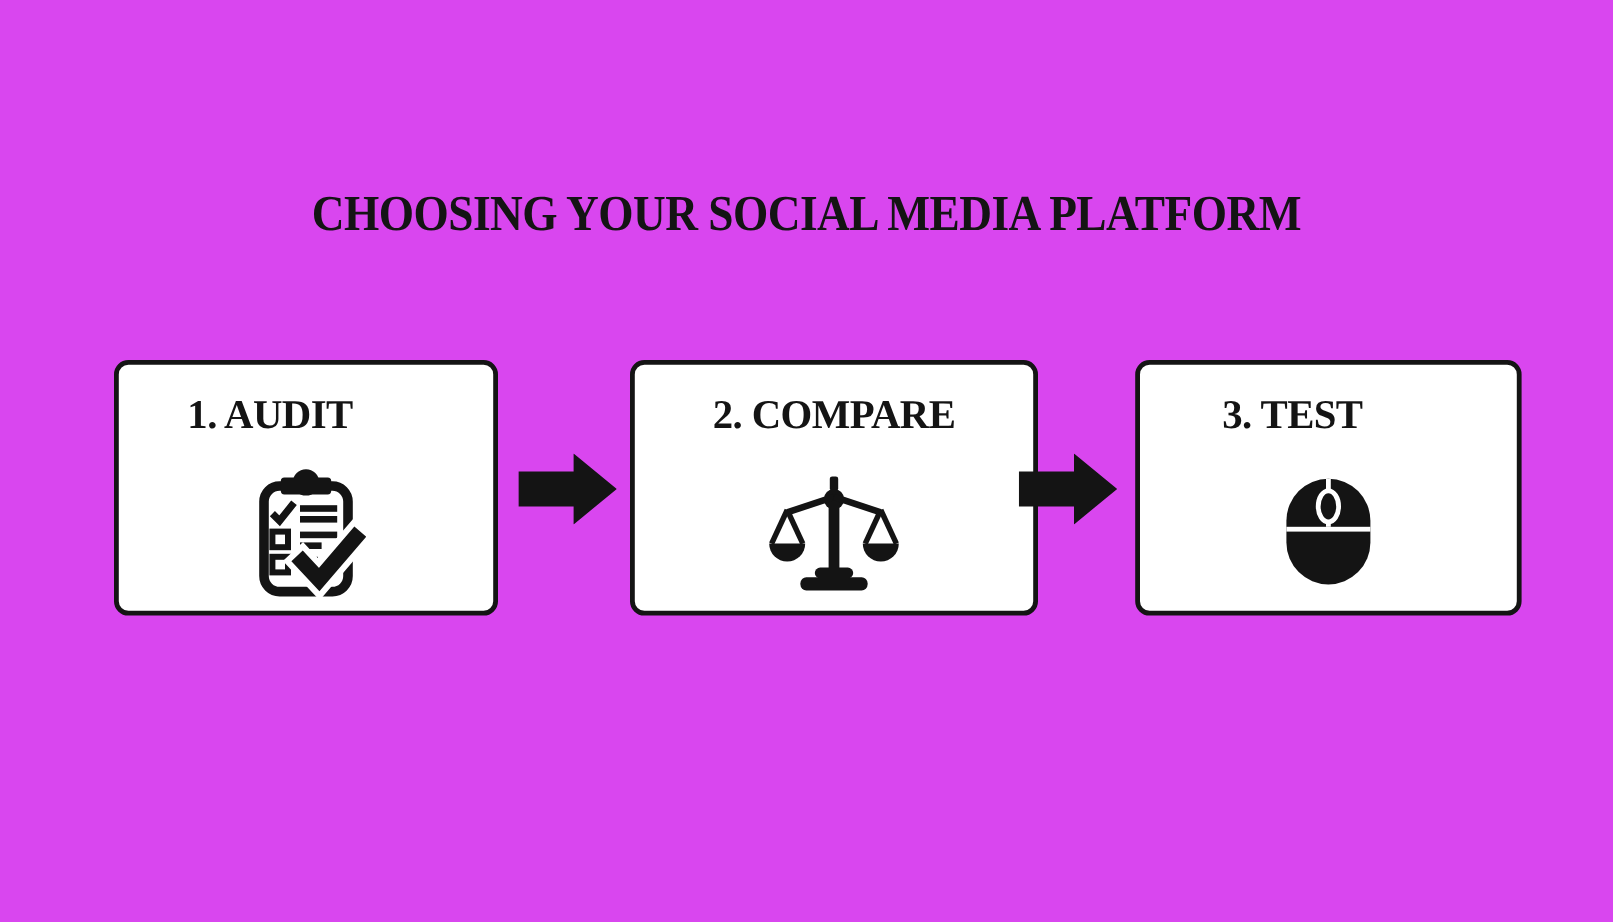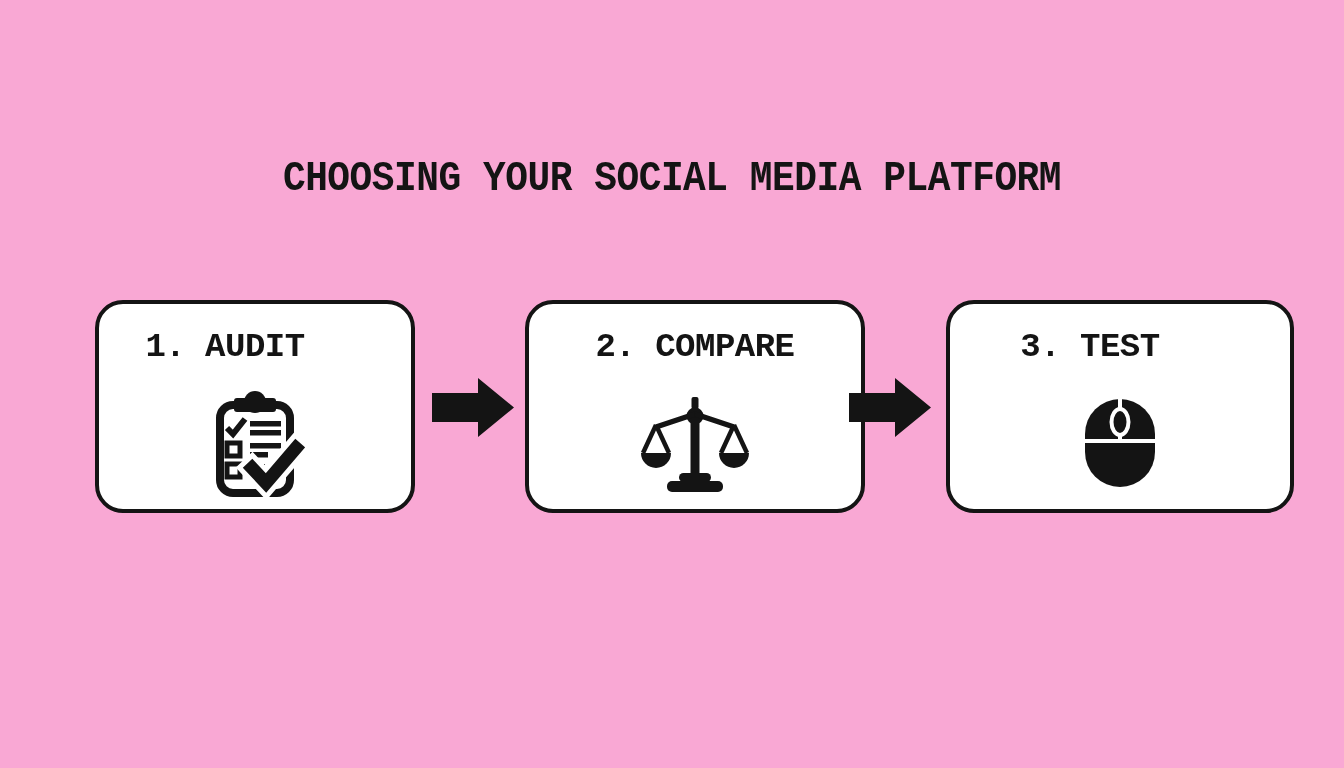--- a/index.html
+++ b/index.html
@@ -1,33 +1,33 @@
 <!DOCTYPE html>
 <html><head>
 <meta charset="utf-8">
 <title>Choosing Your Social Media Platform</title>
 <style>
   html,body{margin:0;padding:0;background:#fdfdfd;}
   .canvas{
-    position:relative;width:1344px;height:768px;background:#f9a8d4;
-    font-family:Liberation Mono, monospace;color:#141414;overflow:hidden;
+    position:relative;width:1344px;height:768px;background:#d946ef;
+    font-family:Liberation Serif, serif;color:#141414;overflow:hidden;
   }
   .title{
     position:absolute;top:155px;left:0;width:100%;margin:0;
     text-align:center;font-size:42px;font-weight:700;letter-spacing:-0.5px;
     transform:scaleX(0.90);transform-origin:50% 50%;
     color:#141414;white-space:nowrap;
   }
   .step{
     position:absolute;top:300px;height:213px;box-sizing:border-box;
-    background:#ffffff;border:4px solid #141414;border-radius:28px;
+    background:#ffffff;border:4px solid #141414;border-radius:12px;
   }
   .step-audit{left:95px;width:320px;}
   .step-compare{left:525px;width:340px;}
-  .step-test{left:946px;width:348px;}
+  .step-test{left:946px;width:322px;}
   .step-label{
     position:absolute;top:24px;left:0;width:100%;text-align:center;
     font-size:34px;font-weight:700;letter-spacing:-0.5px;color:#141414;
     white-space:nowrap;
   }
   .shift-left{transform:translateX(-30px);}
   .icon{position:absolute;left:50%;transform:translateX(-50%);line-height:0;}
   .icon-clipboard{top:84px;}
   .icon-scale{top:92px;}
   .icon-mouse{top:94px;}

